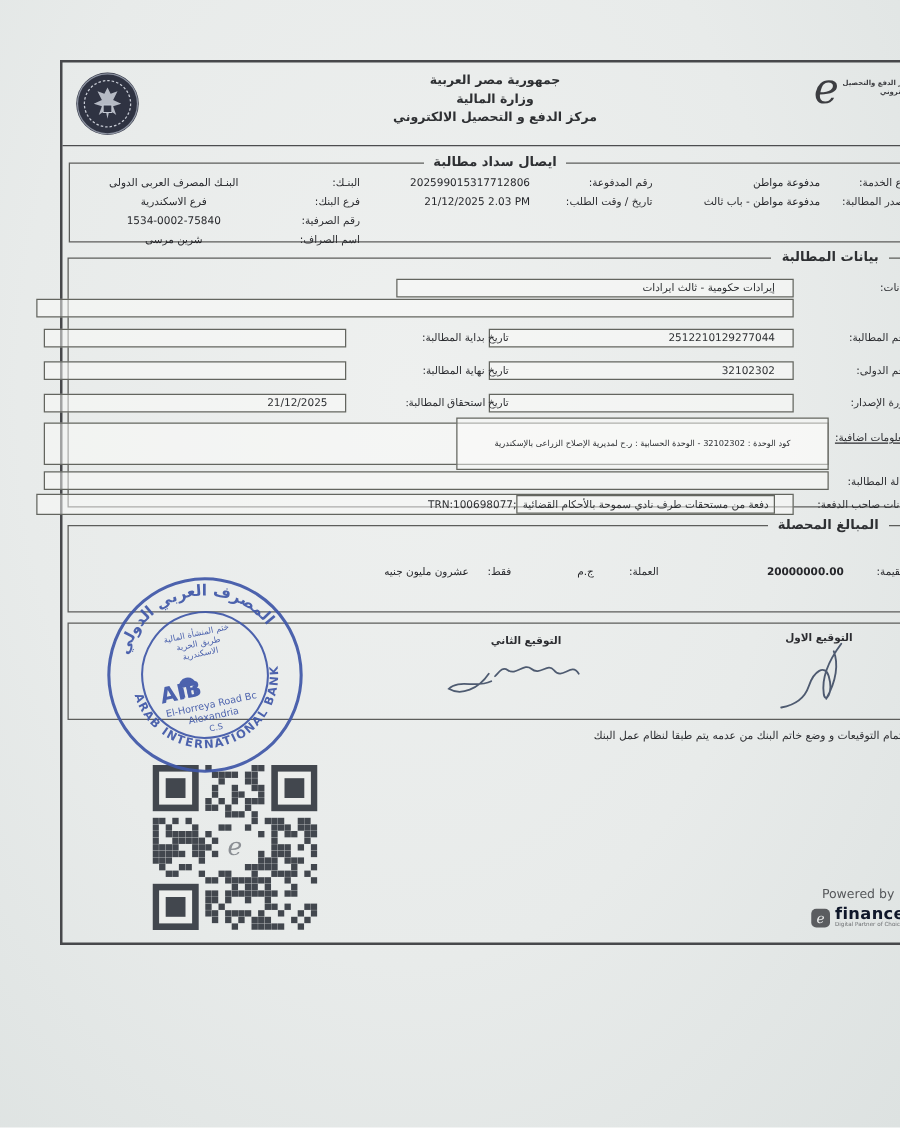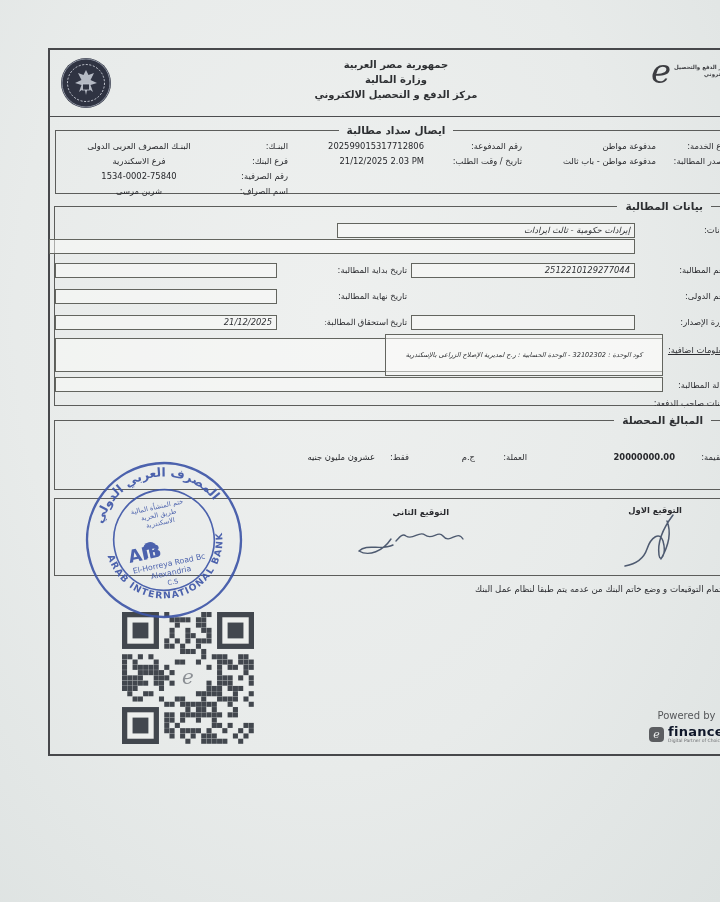--- a/index.html
+++ b/index.html
@@ -21,21 +21,21 @@
   .big-e{font-family:"DejaVu Serif",serif;font-style:italic;font-size:34px;line-height:30px;color:#3c3d41;}
   .elogo-text{font-size:5.5px;line-height:7px;color:#3c3d41;text-align:right;direction:rtl;margin-top:8px;font-weight:bold;}
   
   fieldset{position:absolute;border:1.2px solid #5c5d5b;margin:0;padding:0;background:transparent;}
   legend{font-weight:bold;font-size:10.5px;padding:0 8px;white-space:nowrap;}
   .legend-center{margin:0 auto;}
   .legend-right{margin-right:26px;}
   .lbl{position:absolute;font-size:8.4px;white-space:nowrap;color:#2c2d31;}
   .val{position:absolute;font-size:8.4px;white-space:nowrap;color:#26272b;}
   .vbox{position:absolute;border:1px solid #63655f;height:13px;font-size:8.4px;line-height:13px;
-        background:rgba(252,252,249,.5);padding:0 4px;white-space:nowrap;overflow:visible;font-style:italic;}
+        background:rgba(252,252,249,.5);padding:0 14px;white-space:nowrap;overflow:visible;}
   .ltr{direction:ltr;unicode-bidi:isolate;}
   .underlined{text-decoration:underline;}
   .alignr{text-align:right;}
   .center{text-align:center;}
   
   .sigbox{position:absolute;left:4px;right:4px;top:448px;height:76px;border:1.2px solid #5c5d5b;}
   .sig-svg{position:absolute;}
   .note{position:absolute;right:10px;top:534px;font-size:8.6px;color:#2c2d31;}
   
   .stamp{position:absolute;left:34px;top:410px;width:160px;height:160px;transform:rotate(-12deg);z-index:5;opacity:.92;}
@@ -112,36 +112,40 @@
     <span class="lbl" style="right:10px;top:13px;">بيانات:</span>
     <div class="vbox alignr" style="right:102px;top:11px;width:288px;">إيرادات حكومية - ثالث ايرادات</div>
     <div class="vbox" style="right:102px;top:27px;width:576px;"></div>
 
     <span class="lbl" style="right:10px;top:53px;">رقم المطالبة:</span>
     <div class="vbox alignr ltr" style="right:102px;top:51px;width:214px;">2512210129277044</div>
     <span class="lbl" style="right:330px;top:53px;">تاريخ بداية المطالبة:</span>
     <div class="vbox" style="right:460px;top:51px;width:212px;"></div>
 
     <span class="lbl" style="right:10px;top:79px;">رقم الدولى:</span>
+    <div class="vbox alignr ltr" style="right:102px;top:77px;width:214px;">32102302</div>
     <span class="lbl" style="right:330px;top:79px;">تاريخ نهاية المطالبة:</span>
     <div class="vbox" style="right:460px;top:77px;width:212px;"></div>
 
     <span class="lbl" style="right:10px;top:105px;">دورة الإصدار:</span>
     <div class="vbox" style="right:102px;top:103px;width:214px;"></div>
     <span class="lbl" style="right:330px;top:105px;font-family:Liberation Serif, serif;">تاريخ استحقاق المطالبة:</span>
     <div class="vbox alignr ltr" style="right:460px;top:103px;width:212px;">21/12/2025</div>
 
     <span class="lbl underlined" style="right:10px;top:133px;">معلومات اضافية:</span>
     <div class="vbox" style="right:74px;top:126px;width:598px;height:32px;"></div>
     <div class="vbox center" style="right:74px;top:122px;width:268px;height:40px;font-size:6.6px;line-height:40px;">كود الوحدة : 32102302 - الوحدة الحسابية : ر.ح لمديرية الإصلاح الزراعى بالإسكندرية</div>
 
     <span class="lbl" style="right:10px;top:168px;">حالة المطالبة:</span>
     <div class="vbox" style="right:74px;top:165px;width:598px;"></div>
 
     <span class="lbl" style="right:10px;top:186px;">بيانات صاحب الدفعة:</span>
+    <div class="vbox alignr" style="right:102px;top:183px;width:576px;height:15px;line-height:14px;">
+      <span class="inner-box">دفعة من مستحقات طرف نادي سموحة بالأحكام القضائية</span><span class="ltr">TRN:100698077;</span>
+    </div>
   </fieldset>
 
   <fieldset style="top:364px;left:4px;right:4px;height:74px;">
     <legend class="legend-right">المبالغ المحصلة</legend>
     <span class="lbl" style="right:12px;top:26px;">القيمة:</span>
     <span class="val ltr" style="right:62px;top:26px;font-weight:bold;">20000000.00</span>
     <span class="lbl" style="right:210px;top:26px;">العملة:</span>
     <span class="val" style="right:262px;top:26px;">ج.م</span>
     <span class="lbl" style="right:328px;top:26px;">فقط:</span>
     <span class="val" style="right:362px;top:26px;">عشرون مليون جنيه</span>

